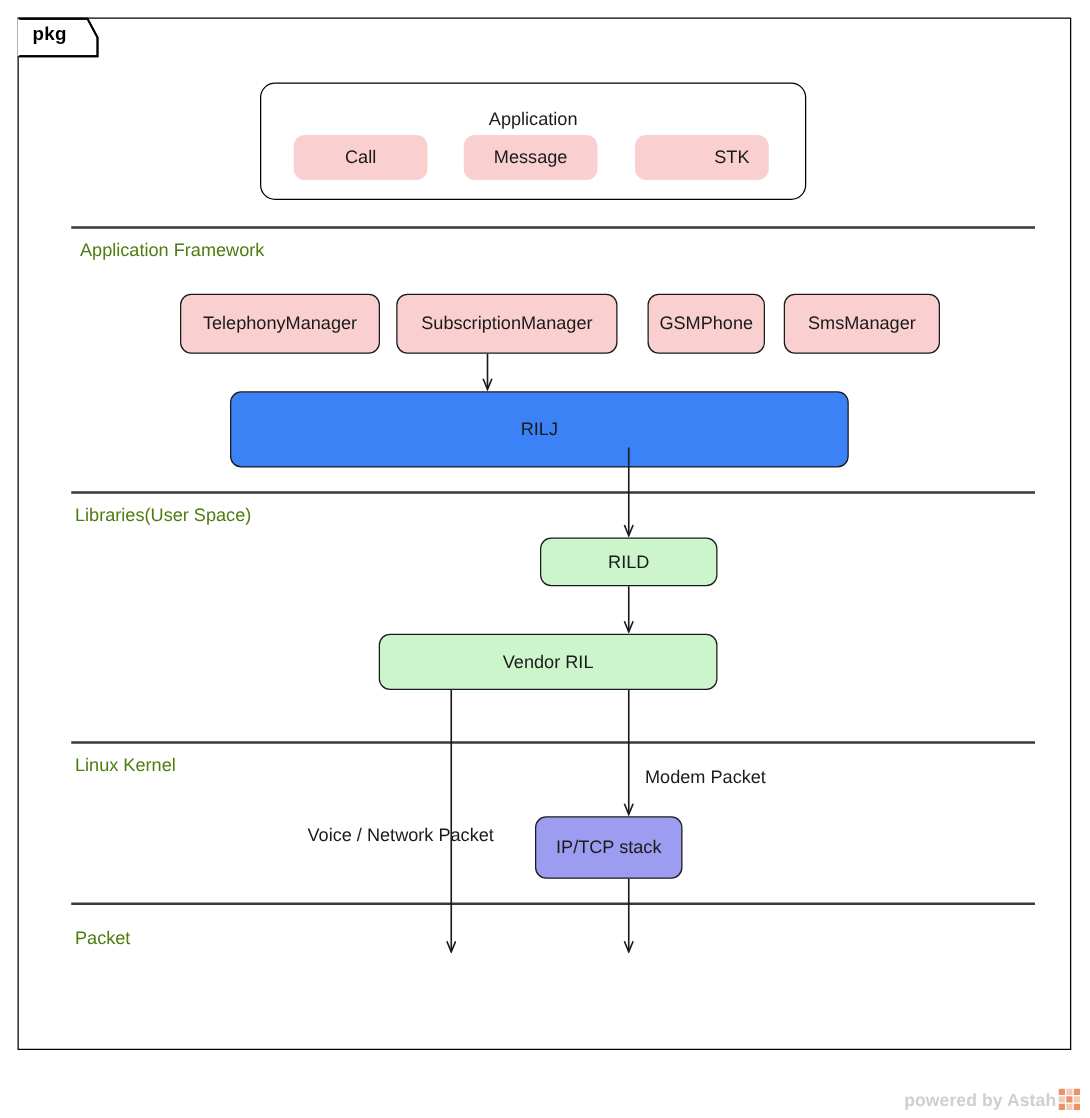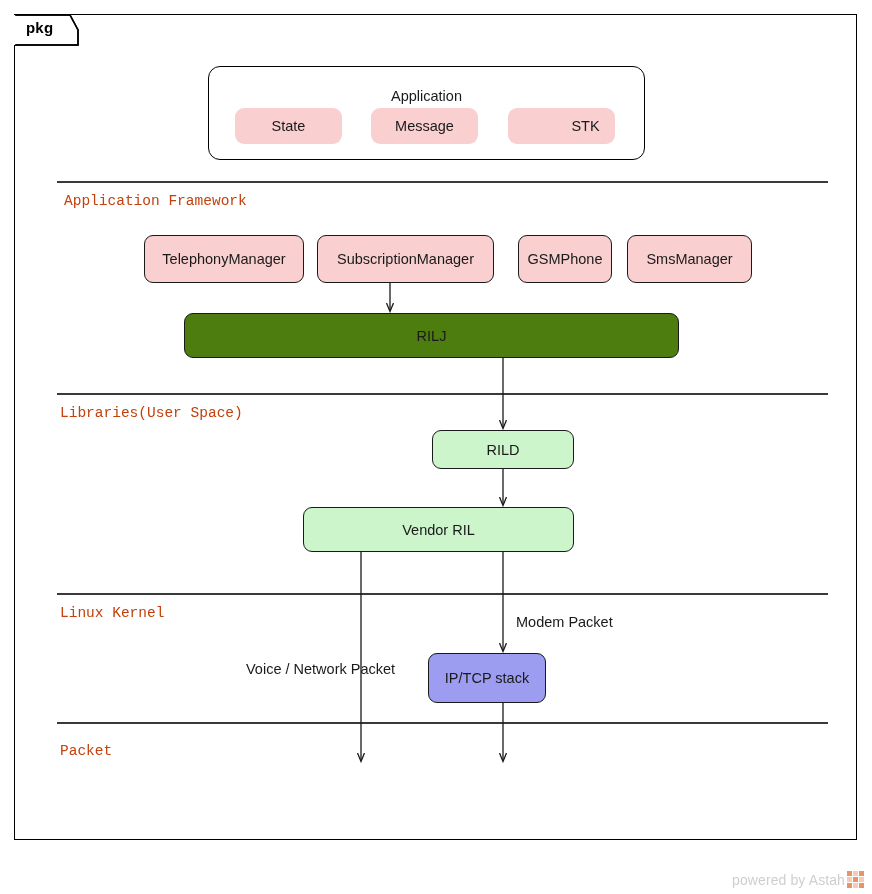--- a/index.html
+++ b/index.html
@@ -51,23 +51,22 @@
   .divider {
     position: absolute;
     left: 57px;
     width: 771px;
     height: 0;
     border-top: 2px solid #3a3a3a;
   }
   .layer-caption {
     position: absolute;
     font-size: 14.5px;
-    color: #c2410c;
+    color: #4d7c0f;
     white-space: nowrap;
-    font-family: Liberation Mono, monospace;
   }
 
   
   .node {
     position: absolute;
     box-sizing: border-box;
     display: flex;
     align-items: center;
     justify-content: center;
     font-size: 14.5px;
@@ -122,21 +121,21 @@
   .watermark {
     position: absolute;
     right: 8px;
     bottom: 6px;
     display: flex;
     align-items: center;
     gap: 2px;
   }
   .watermark-text {
     font-size: 14px;
-    font-weight: normal;
+    font-weight: bold;
     color: #cfcfcf;
     letter-spacing: 0.1px;
   }
   .watermark-logo {
     width: 17px;
     height: 17px;
     display: grid;
     grid-template-columns: 1fr 1fr 1fr;
     grid-template-rows: 1fr 1fr 1fr;
     gap: 1px;
@@ -159,21 +158,21 @@
     <line x1="7" y1="7" x2="7" y2="37" stroke="#ffffff" stroke-width="2"></line>
     <polyline points="7,7 62,7 70,22 70,37 7,37" fill="none" stroke="#000000" stroke-width="1.5"></polyline>
   </svg>
   <div class="pkg-label">pkg</div>
 
   <div class="app-container" style="left:208px; top:66px; width:437px; height:94px;">
     <div class="app-title">Application</div>
   </div>
 
   <div class="node borderless" style="left:235px; top:108px; width:107px; height:36px; background:#f9cfcf;">
-    <span>State</span>
+    <span>Call</span>
   </div>
   <div class="node borderless" style="left:371px; top:108px; width:107px; height:36px; background:#f9cfcf;">
     <span>Message</span>
   </div>
   <div class="node borderless" style="left:508px; top:108px; width:107px; height:36px; background:#f9cfcf;padding-left:48px;">
     <span>STK</span>
   </div>
 
   <div class="divider" style="top:181px;"></div>
   <div class="layer-caption" style="left:64px; top:193px;">Application Framework</div>
@@ -184,21 +183,21 @@
   <div class="node bordered" style="left:317px; top:235px; width:177px; height:48px; background:#f9cfcf;">
     <span>SubscriptionManager</span>
   </div>
   <div class="node bordered" style="left:518px; top:235px; width:94px; height:48px; background:#f9cfcf;">
     <span>GSMPhone</span>
   </div>
   <div class="node bordered" style="left:627px; top:235px; width:125px; height:48px; background:#f9cfcf;">
     <span>SmsManager</span>
   </div>
 
-  <div class="node bordered" style="left:184px; top:313px; width:495px; height:45px; background:#4d7c0f;">
+  <div class="node bordered" style="left:184px; top:313px; width:495px; height:61px; background:#3b82f6;">
     <span>RILJ</span>
   </div>
 
   <div class="divider" style="top:393px;"></div>
   <div class="layer-caption" style="left:60px; top:405px;">Libraries(User Space)</div>
 
   <div class="node bordered" style="left:432px; top:430px; width:142px; height:39px; background:#ccf5cc;">
     <span>RILD</span>
   </div>
   <div class="node bordered" style="left:303px; top:507px; width:271px; height:45px; background:#ccf5cc;">

